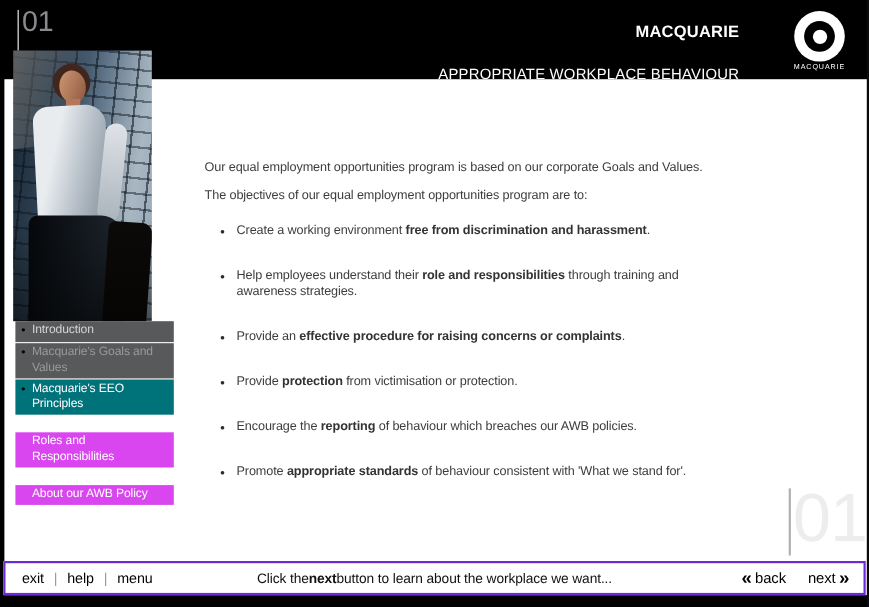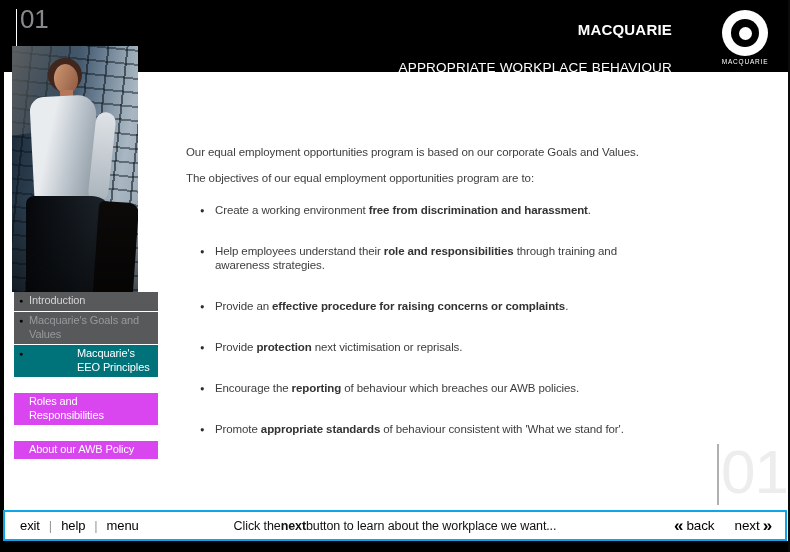--- a/index.html
+++ b/index.html
@@ -50,40 +50,40 @@
   .photo-shade{position:absolute;inset:0;background:linear-gradient(transparent 62%, rgba(0,0,0,.55));}
 
   
   .nav{position:absolute;left:14px;top:292px;width:144px;z-index:2;}
   .nav-item{display:flex;margin-bottom:1px;padding:1px 3px 3px 5px;font-size:11px;line-height:14px;cursor:pointer;}
   .nav-bullet{width:10px;flex-shrink:0;color:#000;font-size:7px;line-height:15px;}
   .nav-item.visited{background:#58595b;}
   .nav-item.visited .nav-label{color:#d3d4d6;}
   .nav-item.visited-dim{background:#58595b;}
   .nav-item.visited-dim .nav-label{color:#97999c;}
-  .nav-item.active{background:#00727a;gap:48px;}
+  .nav-item.active{background:#00727a;}
   .nav-item.active .nav-label{color:#ffffff;}
   .nav-item.upcoming{background:#d946ef;margin-top:16px;}
   .nav-item.upcoming .nav-label{color:#ffffff;}
 
   
   .content-heading{position:absolute;left:185px;top:120px;font-size:14.5px;font-weight:bold;color:#156e80;z-index:2;}
   .intro{position:absolute;left:186px;top:146px;width:545px;z-index:2;}
   .para{margin:0 0 13px 0;font-size:11.5px;line-height:13px;color:#3d3d3d;}
   .objectives{position:absolute;left:200px;top:203px;width:455px;margin:0;padding:0;list-style:none;z-index:2;}
   .objectives li{position:relative;margin:0 0 27px 0;padding-left:15px;font-size:11.5px;line-height:14px;color:#3d3d3d;}
   .objectives li::before{content:"●";position:absolute;left:0;top:1px;font-size:7.5px;color:#2b2b2b;}
   .objectives b{color:#333;}
 
   
   .wm-line{position:absolute;left:717px;top:444px;width:2px;height:61px;background:#b0b0b0;z-index:0;}
   .wm-number{position:absolute;left:721px;top:441px;font-size:62px;line-height:62px;color:#ededed;letter-spacing:-1px;z-index:0;}
 
   
-  .footer{position:absolute;left:3px;top:510px;width:784px;height:31px;border:2px solid #0ea5e9;background:#fff;z-index:6;}
+  .footer{position:absolute;left:3px;top:510px;width:784px;height:31px;border:2px solid #6d28d9;background:#fff;z-index:6;}
   .footer-links{position:absolute;left:15px;top:0;height:27px;display:flex;align-items:center;gap:9px;font-size:13px;color:#000;}
   .footer-links .sep{color:#9a9a9a;font-size:13px;}
   .footer-links .flink{cursor:pointer;}
   .footer-status{position:absolute;left:0;right:0;top:0;height:27px;display:flex;align-items:center;justify-content:center;font-size:12.5px;color:#111;}
   .footer-nav{position:absolute;right:13px;top:0;height:27px;display:flex;align-items:center;gap:4px;}
   .footer-nav .chev{font-size:17px;font-weight:bold;color:#000;line-height:1;}
   .footer-nav .nav-word{font-size:13.5px;color:#000;}
   .footer-nav .gap{width:12px;}
   .btn{display:flex;align-items:center;gap:3px;cursor:pointer;}
 </style>
@@ -142,21 +142,21 @@
     </div>
 
   <div class="intro">
       <p class="para">Our equal employment opportunities program is based on our corporate Goals and Values.</p>
       <p class="para">The objectives of our equal employment opportunities program are to:</p>
     </div>
   <ul class="objectives">
       <li><span>Create a working environment </span><b>free from discrimination and harassment</b><span>.</span></li>
       <li><span>Help employees understand their </span><b>role and responsibilities</b><span> through training and awareness strategies.</span></li>
       <li><span>Provide an </span><b>effective procedure for raising concerns or complaints</b><span>.</span></li>
-      <li><span>Provide </span><b>protection</b><span> next victimisation or reprisals.</span></li>
+      <li><span>Provide </span><b>protection</b><span> from victimisation or protection.</span></li>
       <li><span>Encourage the </span><b>reporting</b><span> of behaviour which breaches our AWB policies.</span></li>
       <li><span>Promote </span><b>appropriate standards</b><span> of behaviour consistent with 'What we stand for'.</span></li>
     </ul>
 
   <div class="wm-line"></div>
   <div class="wm-number">01</div>
 
   <div class="footer">
     <div class="footer-links">
         <span class="flink">exit</span>

